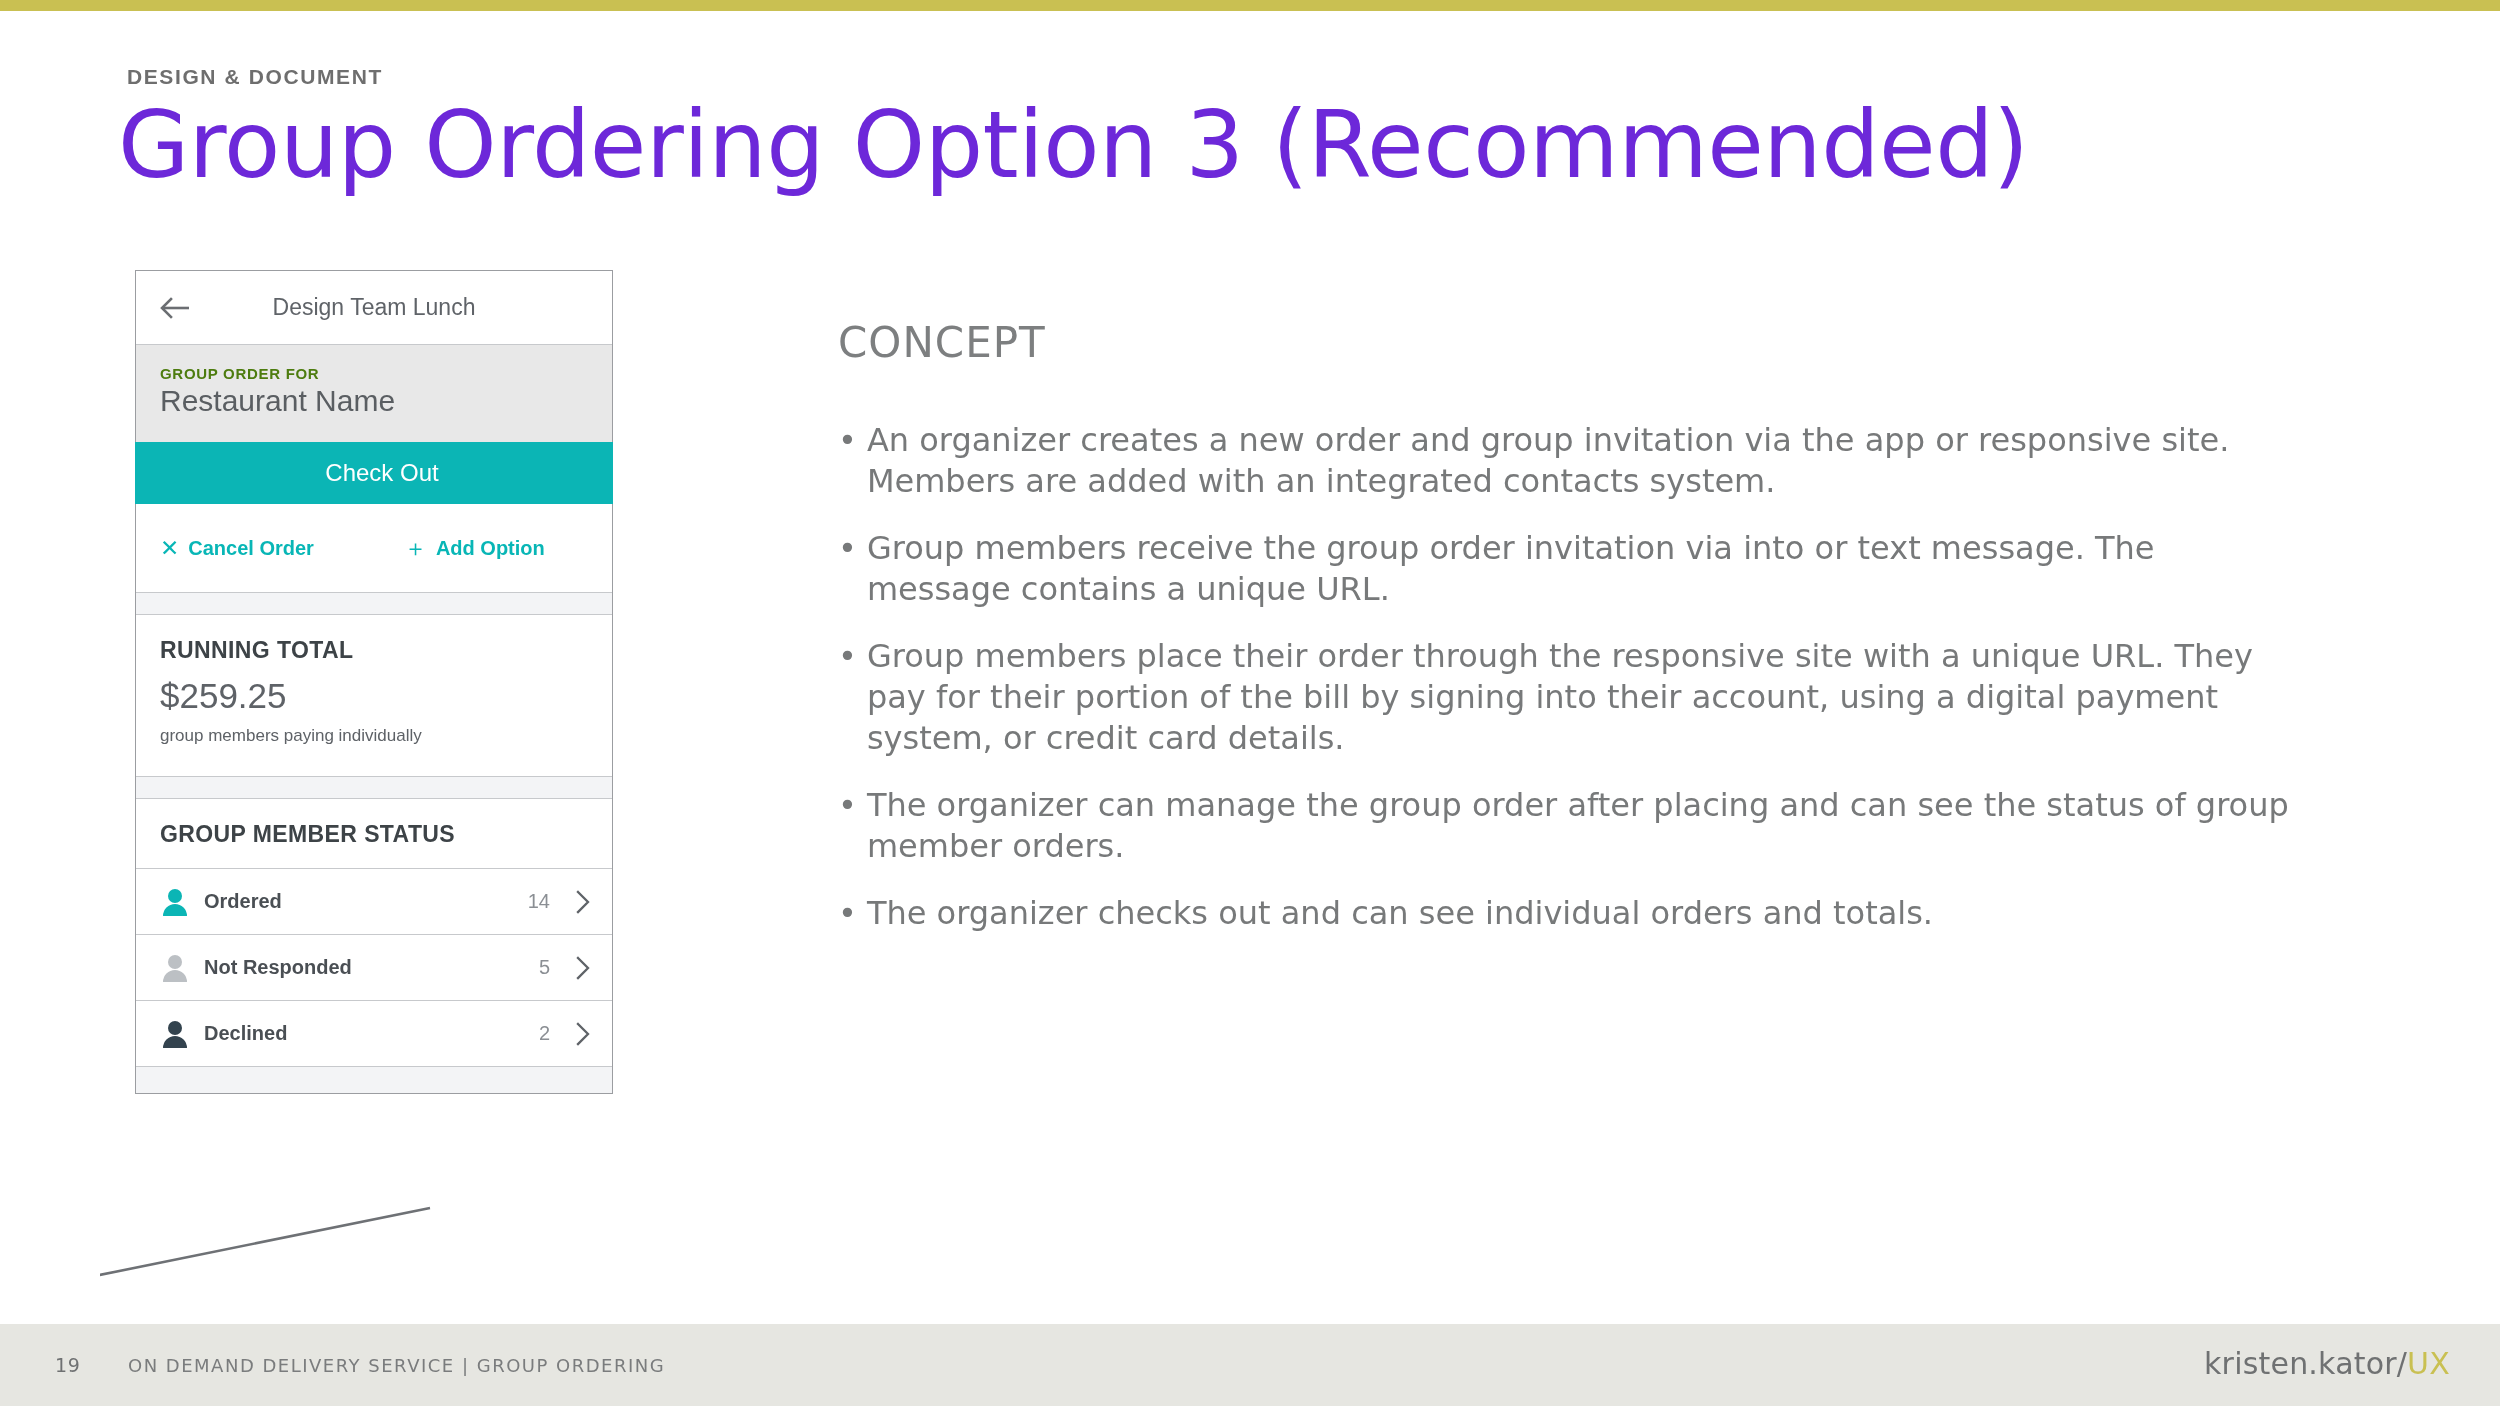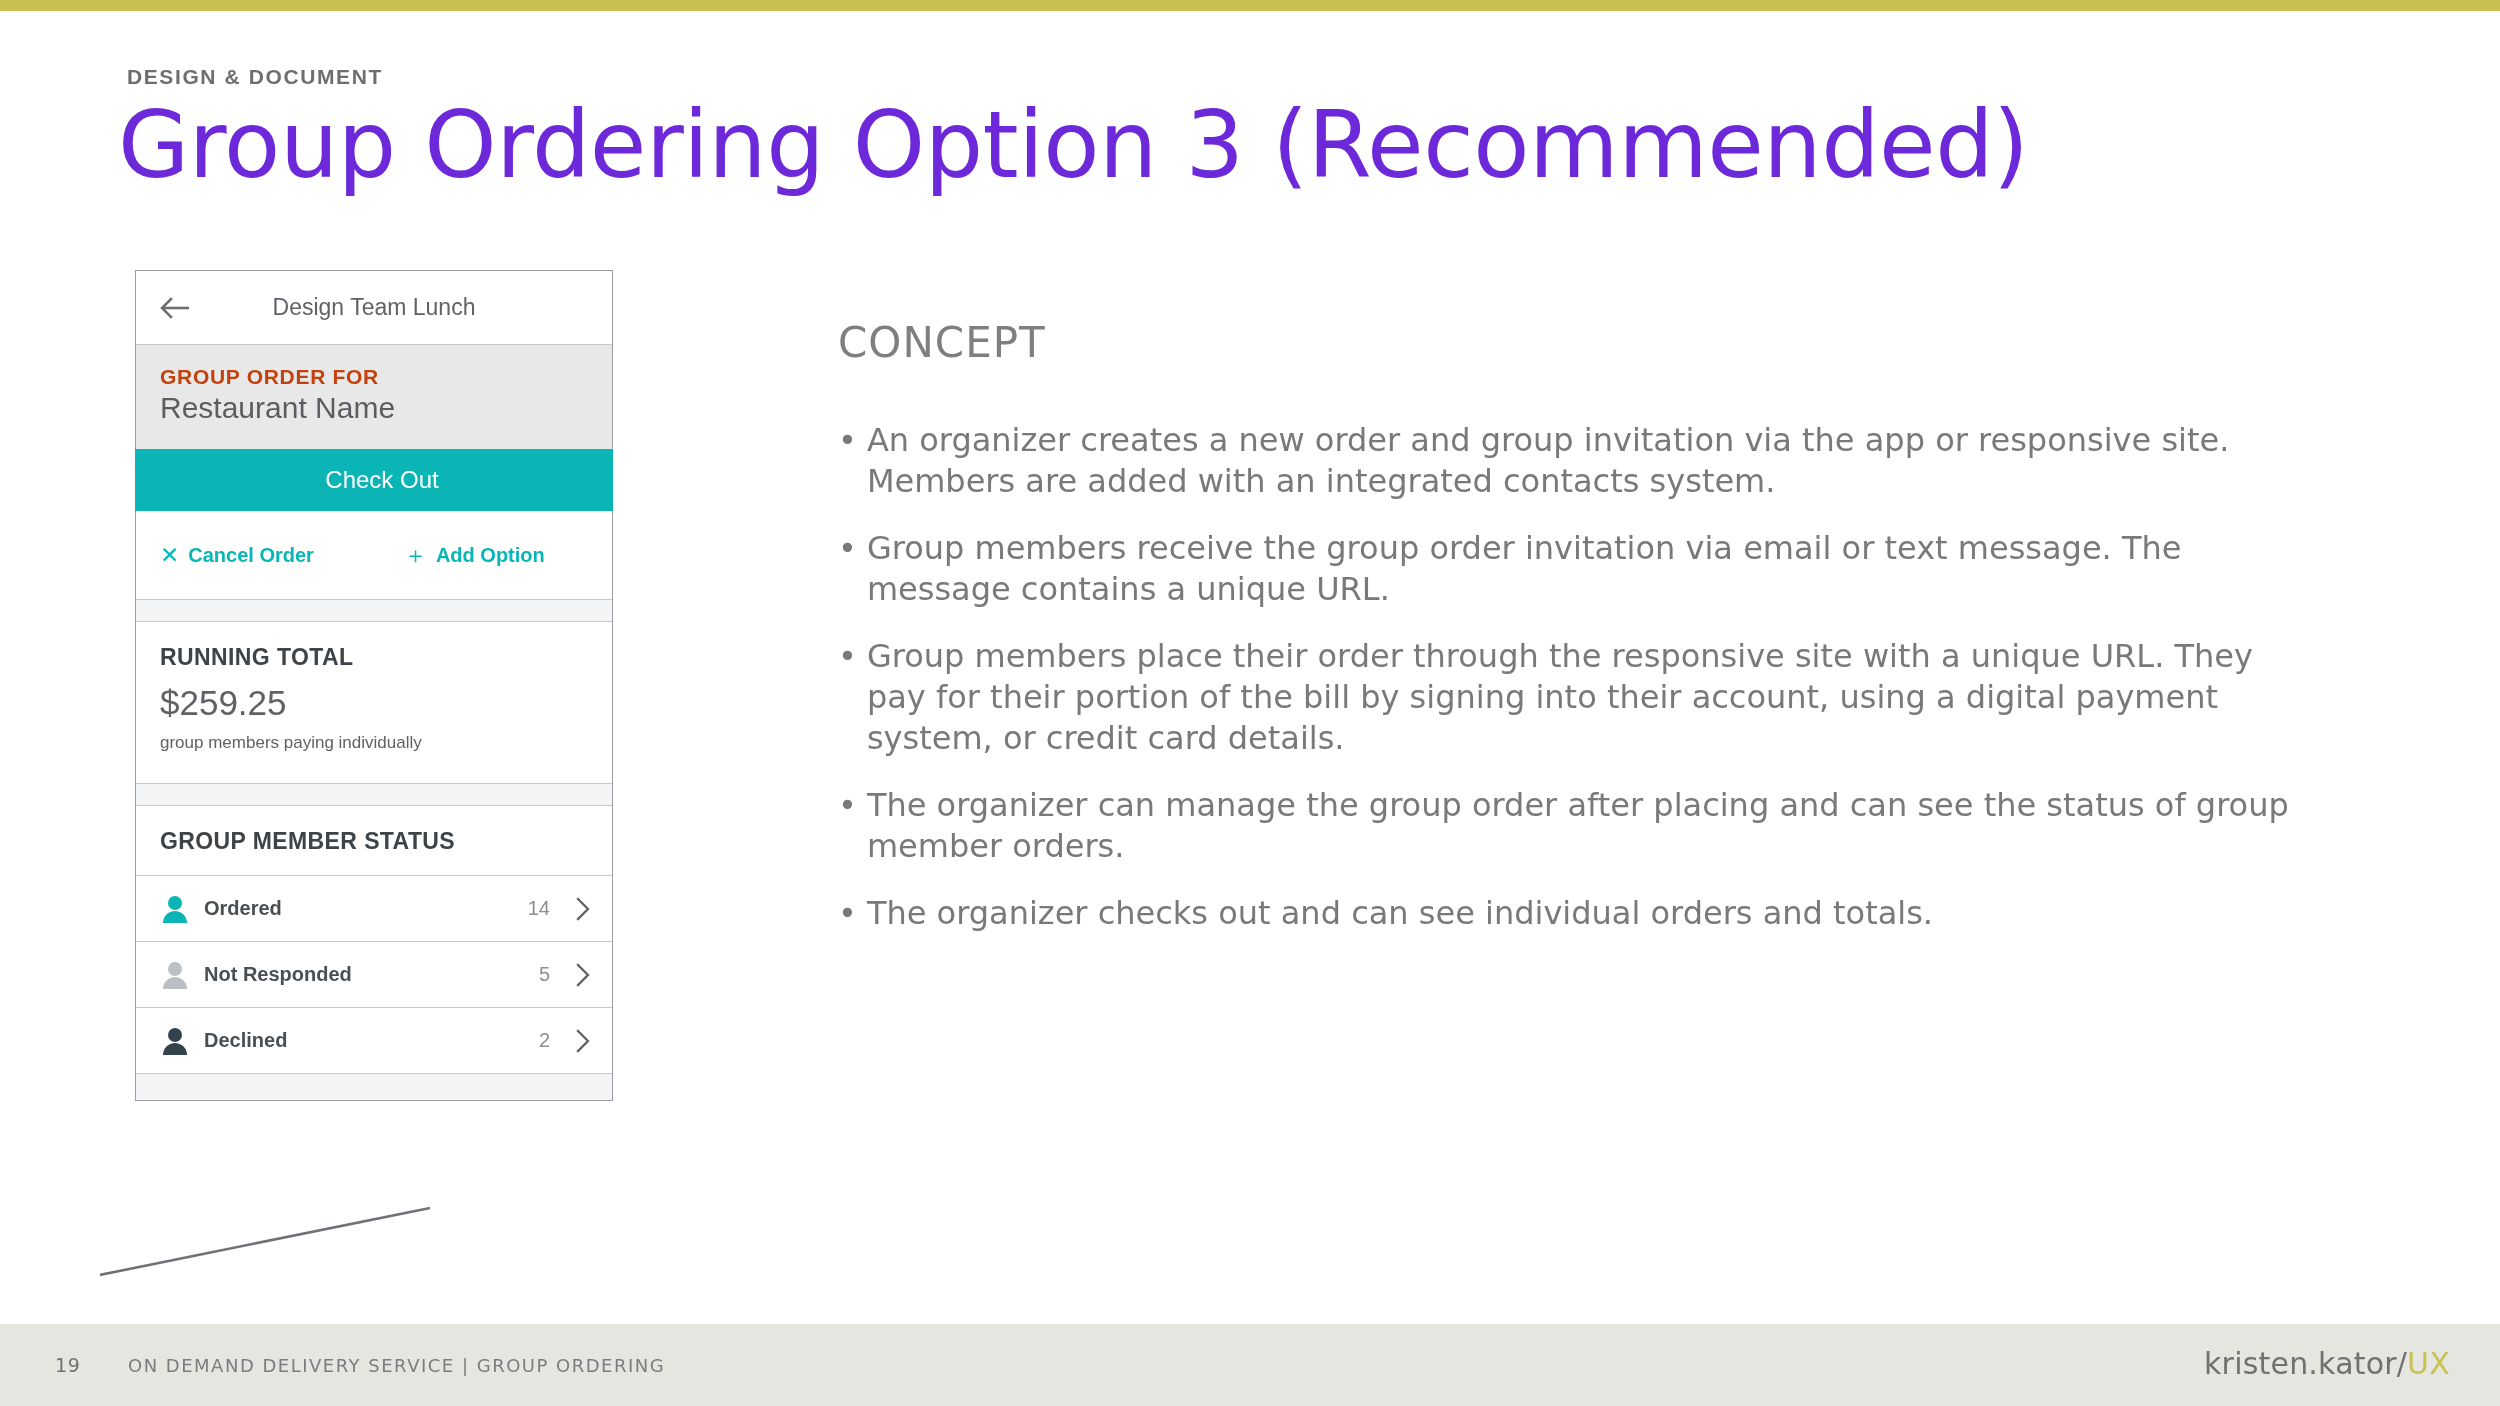--- a/index.html
+++ b/index.html
@@ -84,24 +84,24 @@
     color: #5f6368;
     font-family: "Liberation Sans", sans-serif;
   }
 
   .order-for {
     background: #e8e8e8;
     padding: 20px 24px 24px 24px;
     box-sizing: border-box;
   }
   .order-for-label {
-    font-size: 21px;
+    font-size: 15px;
     font-weight: bold;
     letter-spacing: 0.7px;
-    color: #c2410c;
+    color: #4d7c0f;
   }
   .order-for-value {
     font-size: 30px;
     color: #5a5e62;
     margin-top: 2px;
     font-weight: 400;
   }
 
   .checkout-btn {
     background: #0bb5b5;
@@ -412,21 +412,21 @@
 
 <div class="concept-head">CONCEPT</div>
 
 <div class="bullets">
   <div class="bullet">
     <span class="dot">•</span>
     <span class="txt">An organizer creates a new order and group invitation via the app or responsive site. Members are added with an integrated contacts system.</span>
   </div>
   <div class="bullet">
     <span class="dot">•</span>
-    <span class="txt">Group members receive the group order invitation via email or text message. The message contains a unique URL.</span>
+    <span class="txt">Group members receive the group order invitation via into or text message. The message contains a unique URL.</span>
   </div>
   <div class="bullet">
     <span class="dot">•</span>
     <span class="txt">Group members place their order through the responsive site with a unique URL. They pay for their portion of the bill by signing into their account, using a digital payment system, or credit card details.</span>
   </div>
   <div class="bullet">
     <span class="dot">•</span>
     <span class="txt">The organizer can manage the group order after placing and can see the status of group member orders.</span>
   </div>
   <div class="bullet">

